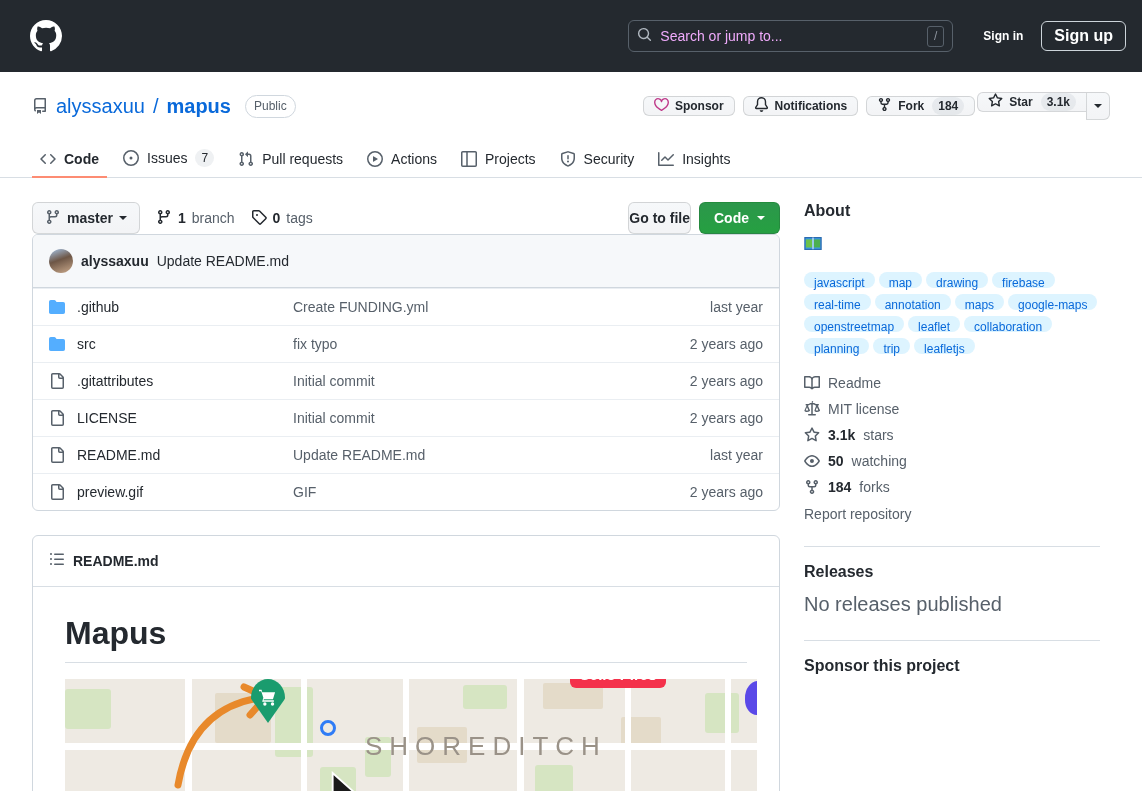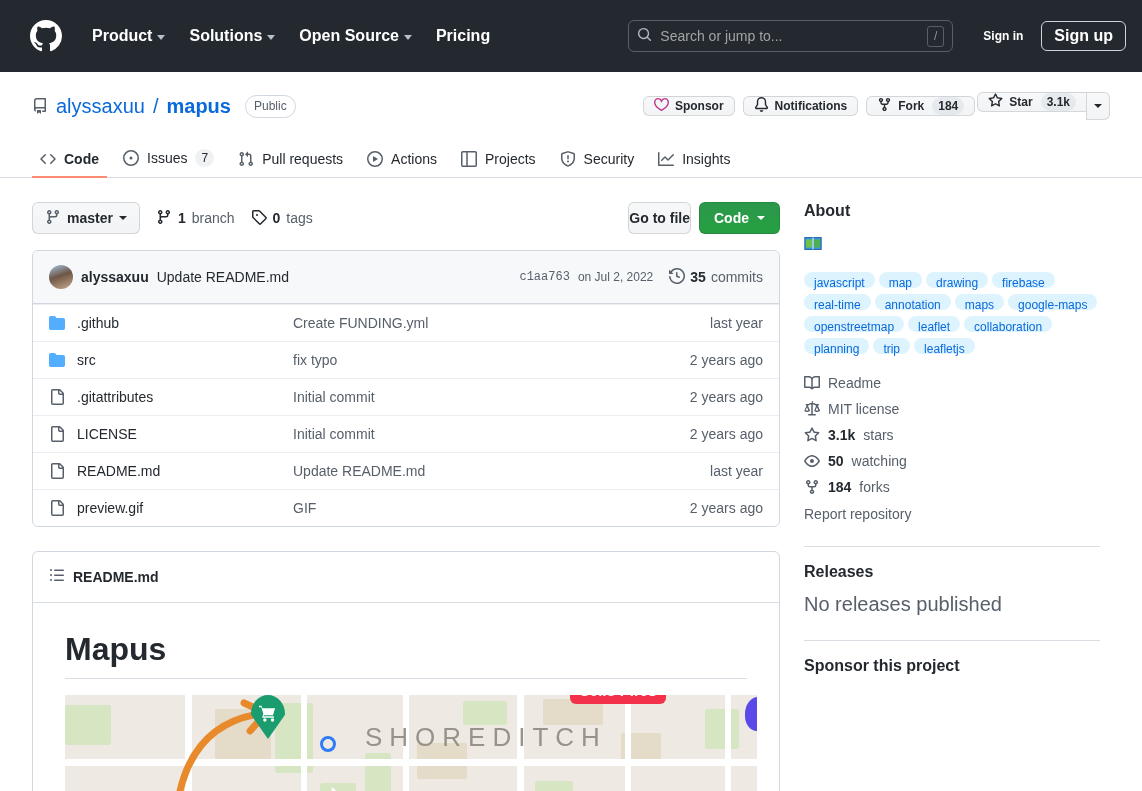--- a/index.html
+++ b/index.html
@@ -33,21 +33,21 @@
     width: 0; height: 0; border-left: 4px solid transparent;
     border-right: 4px solid transparent; border-top: 5px solid #b9bfc6;
     margin-top: 2px;
   }
   .hdr-spacer { flex: 1; }
   .search-box {
     width: 325px; height: 32px; border: 1px solid #57606a;
     border-radius: 6px; display: flex; align-items: center;
     padding: 0 8px; gap: 8px; background: transparent; margin-right: 18px;
   }
-  .search-box .ph { flex: 1; color: #a3a3a3; font-size: 14px; }
+  .search-box .ph { flex: 1; color: #f0abfc; font-size: 14px; }
   .slash-key {
     border: 1px solid #57606a; border-radius: 3px;
     color: #8d949e; font-size: 12px; line-height: 1;
     padding: 3px 6px 4px;
   }
   .signin {
     color: #ffffff; font-size: 12px; font-weight: bold;
     padding: 6px 12px; cursor: pointer; white-space: nowrap;
   }
   .signup {
@@ -122,21 +122,21 @@
     font-size: 12px; padding: 0 6px; line-height: 18px;
     color: #24292f; font-weight: normal;
   }
 
   
   .body-wrap { display: flex; padding: 0 32px; gap: 24px; }
   .col-main { width: 748px; flex: none; padding-top: 24px; }
   .col-side { width: 296px; flex: none; padding-top: 24px; }
 
   
-  .branch-row { display: flex; align-items: center; margin-bottom: 16px; }
+  .branch-row { display: flex; align-items: center; }
   .branch-btn {
     display: flex; align-items: center; gap: 6px;
     height: 32px; padding: 0 12px;
     border: 1px solid rgba(27,31,36,0.15); border-radius: 6px;
     background: linear-gradient(180deg,#f6f8fa 0%,#f3f4f6 90%);
     font-size: 14px; font-weight: bold; cursor: pointer;
   }
   .meta-link {
     display: flex; align-items: center; gap: 6px;
     font-size: 14px; color: #57606a; margin-left: 16px; cursor: pointer;
@@ -260,37 +260,20 @@
 </head>
 <body>
 
 <div class="gh-header">
   <div class="gh-logo">
     <svg width="32" height="32" viewBox="0 0 16 16" fill="#ffffff">
         <path d="M8 0C3.58 0 0 3.58 0 8c0 3.54 2.29 6.53 5.47 7.59.4.07.55-.17.55-.38 0-.19-.01-.82-.01-1.49-2.01.37-2.53-.49-2.69-.94-.09-.23-.48-.94-.82-1.13-.28-.15-.68-.52-.01-.53.63-.01 1.08.58 1.23.82.72 1.21 1.87.87 2.33.66.07-.52.28-.87.51-1.07-1.78-.2-3.64-.89-3.64-3.95 0-.87.31-1.59.82-2.15-.08-.2-.36-1.02.08-2.12 0 0 .67-.21 2.2.82a7.4 7.4 0 0 1 2-.27c.68 0 1.36.09 2 .27 1.53-1.04 2.2-.82 2.2-.82.44 1.1.16 1.92.08 2.12.51.56.82 1.27.82 2.15 0 3.07-1.87 3.75-3.65 3.95.29.25.54.73.54 1.48 0 1.07-.01 1.93-.01 2.2 0 .21.15.46.55.38A8.01 8.01 0 0 0 16 8c0-4.42-3.58-8-8-8Z"></path>
       </svg>
   </div>
 
-  <div class="hdr-nav">
-    <div class="hdr-nav-item">
-      <span>Product</span>
-      <span class="caret"></span>
-    </div>
-    <div class="hdr-nav-item">
-      <span>Solutions</span>
-      <span class="caret"></span>
-    </div>
-    <div class="hdr-nav-item">
-      <span>Open Source</span>
-      <span class="caret"></span>
-    </div>
-    <div class="hdr-nav-item">
-      <span>Pricing</span>
-    </div>
-  </div>
 
   <div class="hdr-spacer"></div>
 
   <div class="search-box">
     <span>
       <svg width="15" height="15" viewBox="0 0 16 16" fill="#b1b8c0">
           <path d="M10.68 11.74a6 6 0 0 1-7.922-8.982 6 6 0 0 1 8.982 7.922l3.04 3.04a.749.749 0 0 1-.326 1.275.749.749 0 0 1-.734-.215ZM11.5 7a4.5 4.5 0 1 0-9 0 4.5 4.5 0 0 0 9 0Z"></path>
         </svg>
     </span>
     <span class="ph">Search or jump to...</span>
@@ -471,33 +454,20 @@
           <span class="tri-down"></span>
         </div>
       </div>
     </div>
 
     <div class="file-box">
       <div class="commit-bar">
         <div class="avatar"></div>
         <span class="commit-author">alyssaxuu</span>
         <span class="commit-msg">Update README.md</span>
-        <div class="commit-right">
-          <span class="commit-sha">c1aa763</span>
-          <span class="commit-date">on Jul 2, 2022</span>
-          <span class="commits-count">
-            <span>
-              <svg width="16" height="16" viewBox="0 0 16 16" fill="#57606a">
-                  <path d="m.427 1.927 1.215 1.215a8.002 8.002 0 1 1-1.6 5.685.75.75 0 1 1 1.493-.154 6.5 6.5 0 1 0 1.18-4.458l1.358 1.358A.25.25 0 0 1 3.896 6H.25A.25.25 0 0 1 0 5.75V2.104a.25.25 0 0 1 .427-.177ZM7.75 4a.75.75 0 0 1 .75.75v2.992l2.028.812a.75.75 0 0 1-.557 1.392l-2.5-1A.751.751 0 0 1 7 8.25v-3.5A.75.75 0 0 1 7.75 4Z"></path>
-                </svg>
-            </span>
-            <b>35</b>
-            <span>commits</span>
-          </span>
-        </div>
       </div>
 
       <div class="frow">
         <span class="ficon">
           <svg width="16" height="16" viewBox="0 0 16 16" fill="#54aeff">
               <path d="M1.75 1A1.75 1.75 0 0 0 0 2.75v10.5C0 14.216.784 15 1.75 15h12.5A1.75 1.75 0 0 0 16 13.25v-8.5A1.75 1.75 0 0 0 14.25 3h-6.5a.25.25 0 0 1-.2-.1l-.9-1.2c-.33-.44-.85-.7-1.4-.7Z"></path>
             </svg>
         </span>
         <span class="fname">.github</span>
         <span class="fmsg">Create FUNDING.yml</span>
@@ -590,21 +560,21 @@
 
           <div class="m-road" style="left:0;top:64px;width:692px;height:7px;"></div>
 
           <div class="m-road" style="left:120px;top:0;width:7px;height:200px;"></div>
           <div class="m-road" style="left:236px;top:0;width:6px;height:200px;"></div>
           <div class="m-road" style="left:338px;top:0;width:6px;height:200px;"></div>
           <div class="m-road" style="left:452px;top:0;width:7px;height:200px;"></div>
           <div class="m-road" style="left:560px;top:0;width:6px;height:200px;"></div>
           <div class="m-road" style="left:660px;top:0;width:6px;height:200px;"></div>
 
-          <div class="m-label" style="left:300px;top:27px;text-align:right;">SHOREDITCH</div>
+          <div class="m-label" style="left:300px;top:52px;text-align:right;">SHOREDITCH</div>
 
           <svg class="cursor-arrow" style="left:105px;top:2px;" width="130" height="110" viewBox="0 0 130 110">
             <path d="M8 104 C 16 58, 40 22, 96 16" stroke="#e8892b" stroke-width="7" fill="none" stroke-linecap="round"></path>
             <path d="M96 16 L 74 6 M96 16 L 80 34" stroke="#e8892b" stroke-width="7" fill="none" stroke-linecap="round"></path>
           </svg>
 
           <div class="pin" style="left:186px;top:0;">
             <svg width="18" height="18" viewBox="0 0 16 16" fill="#ffffff" style="position:absolute;left:8px;top:9px;">
               <path d="M0 1.5h2.3l.6 2.2h11.4l-1.9 6.3H4.3l-.25.9h9.2v1.4H2.8l1.05-3.7L2 2.9H0Z"></path>
               <circle cx="5.2" cy="14.2" r="1.5"></circle>

